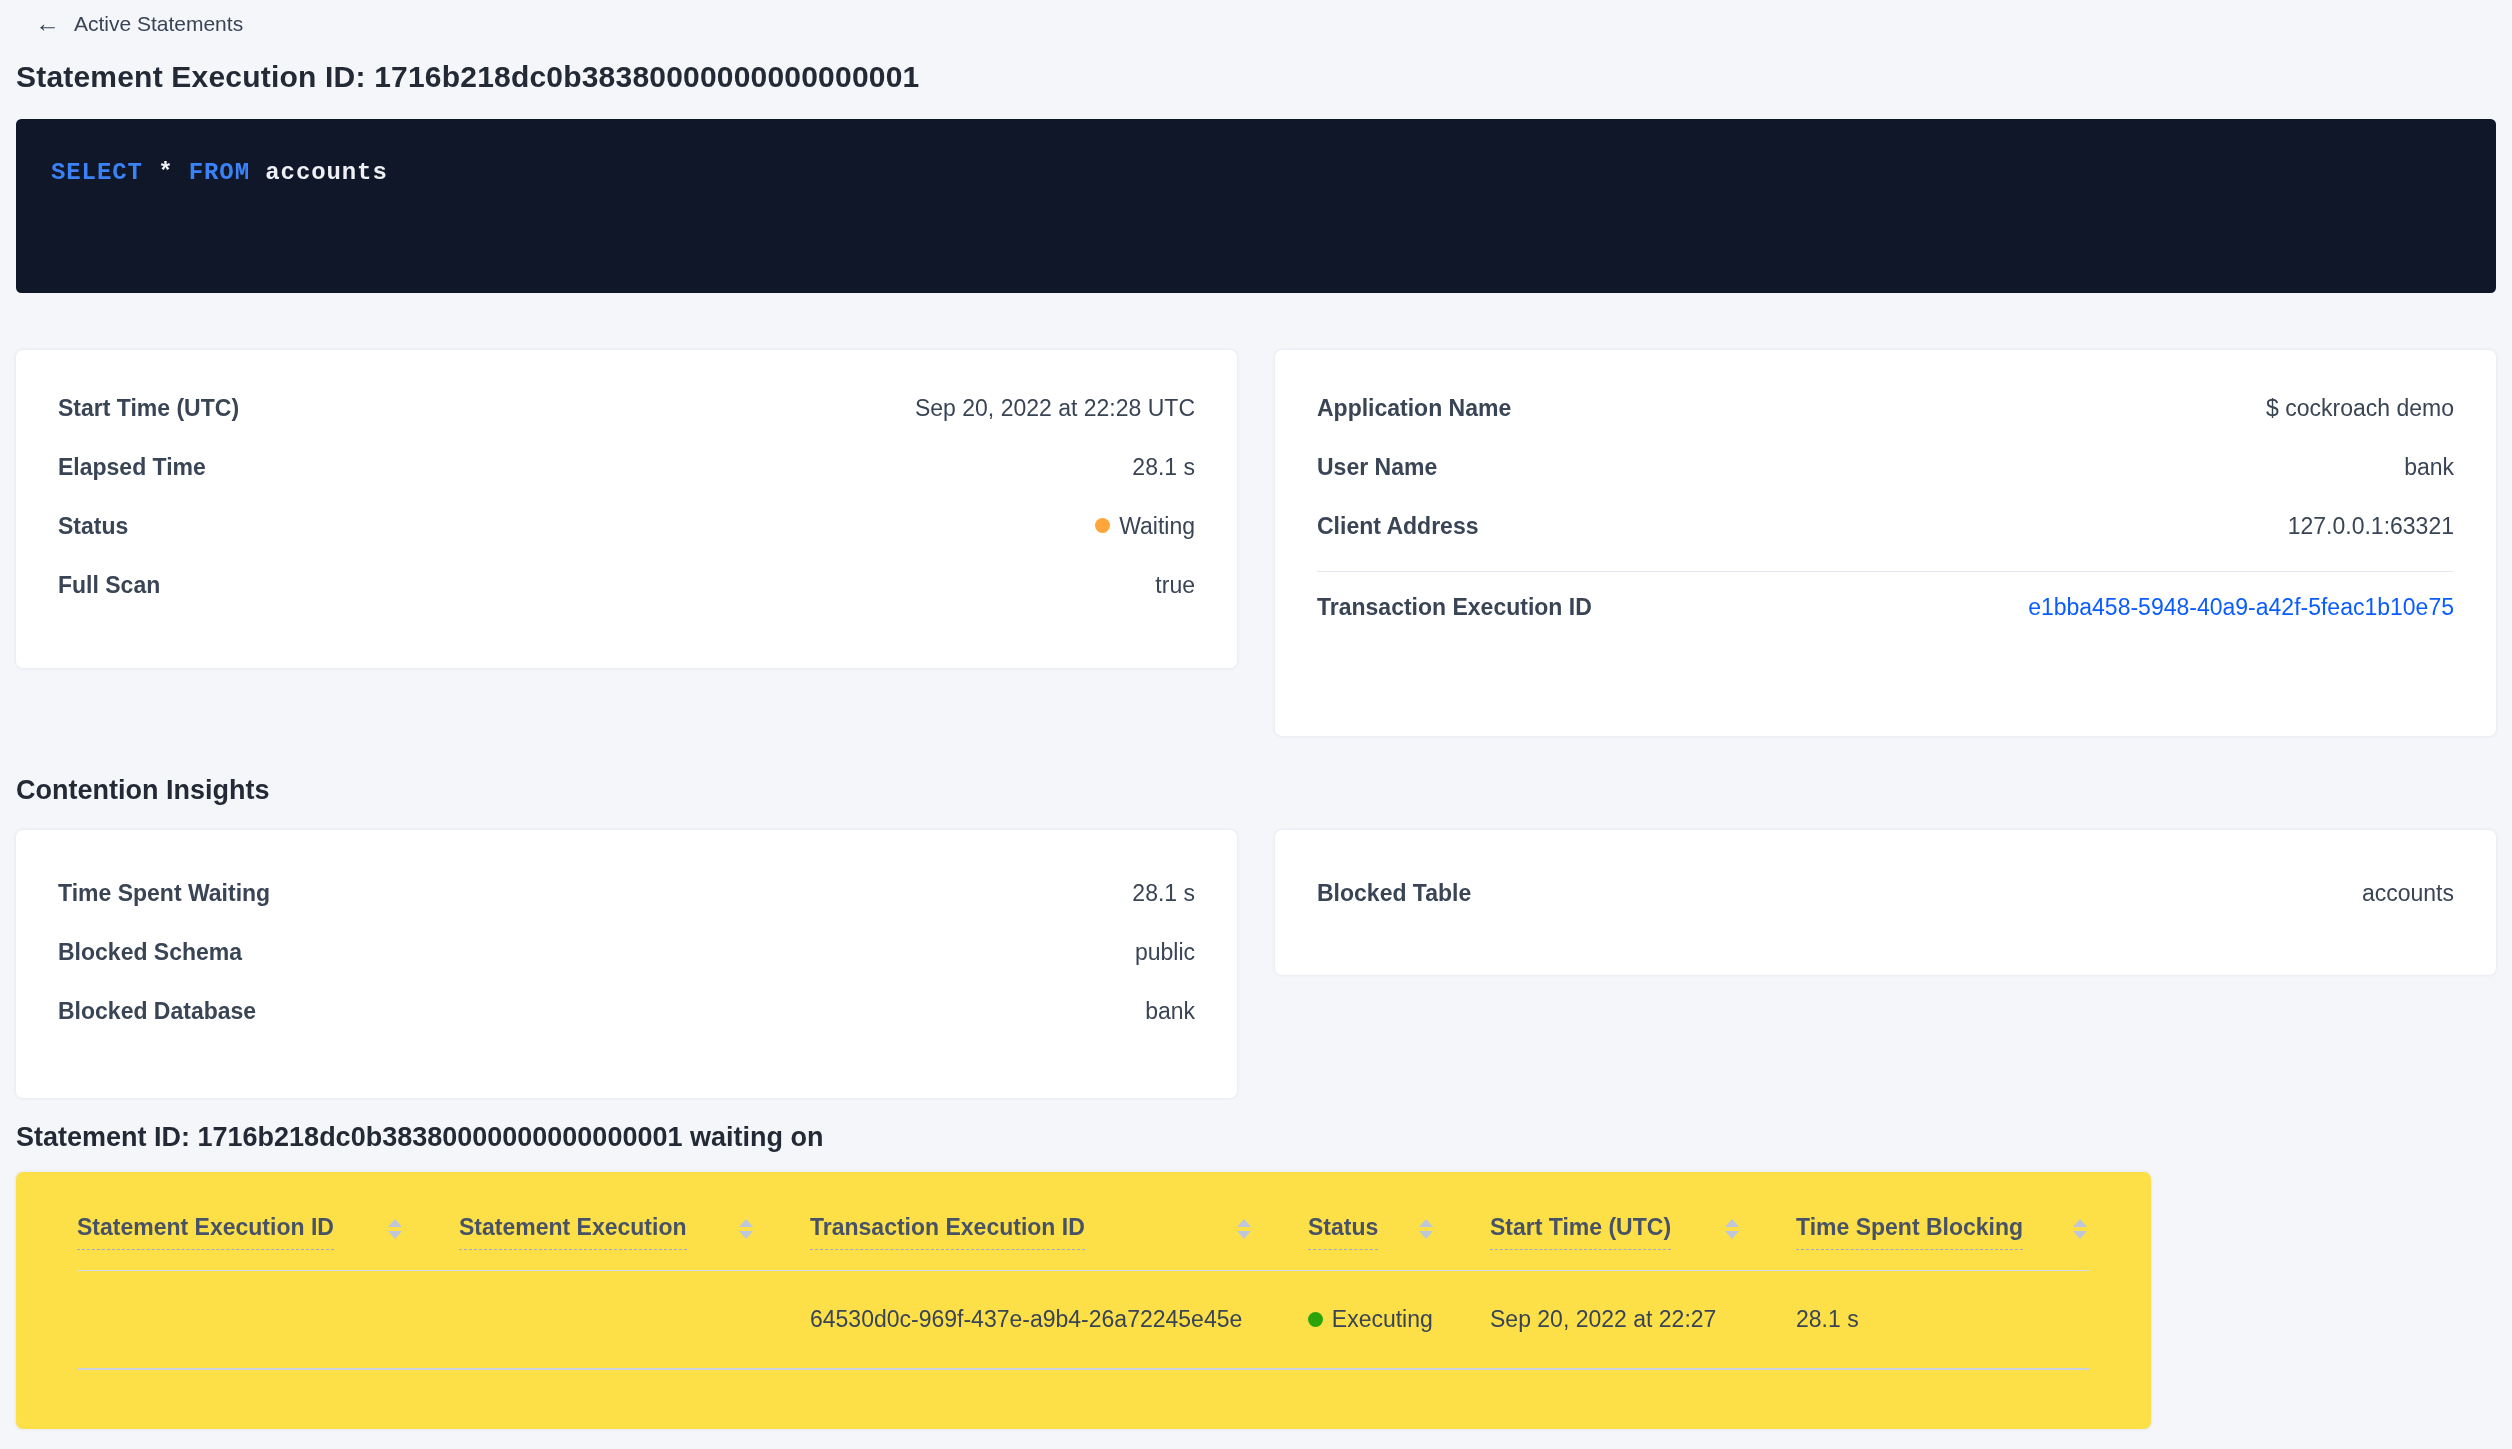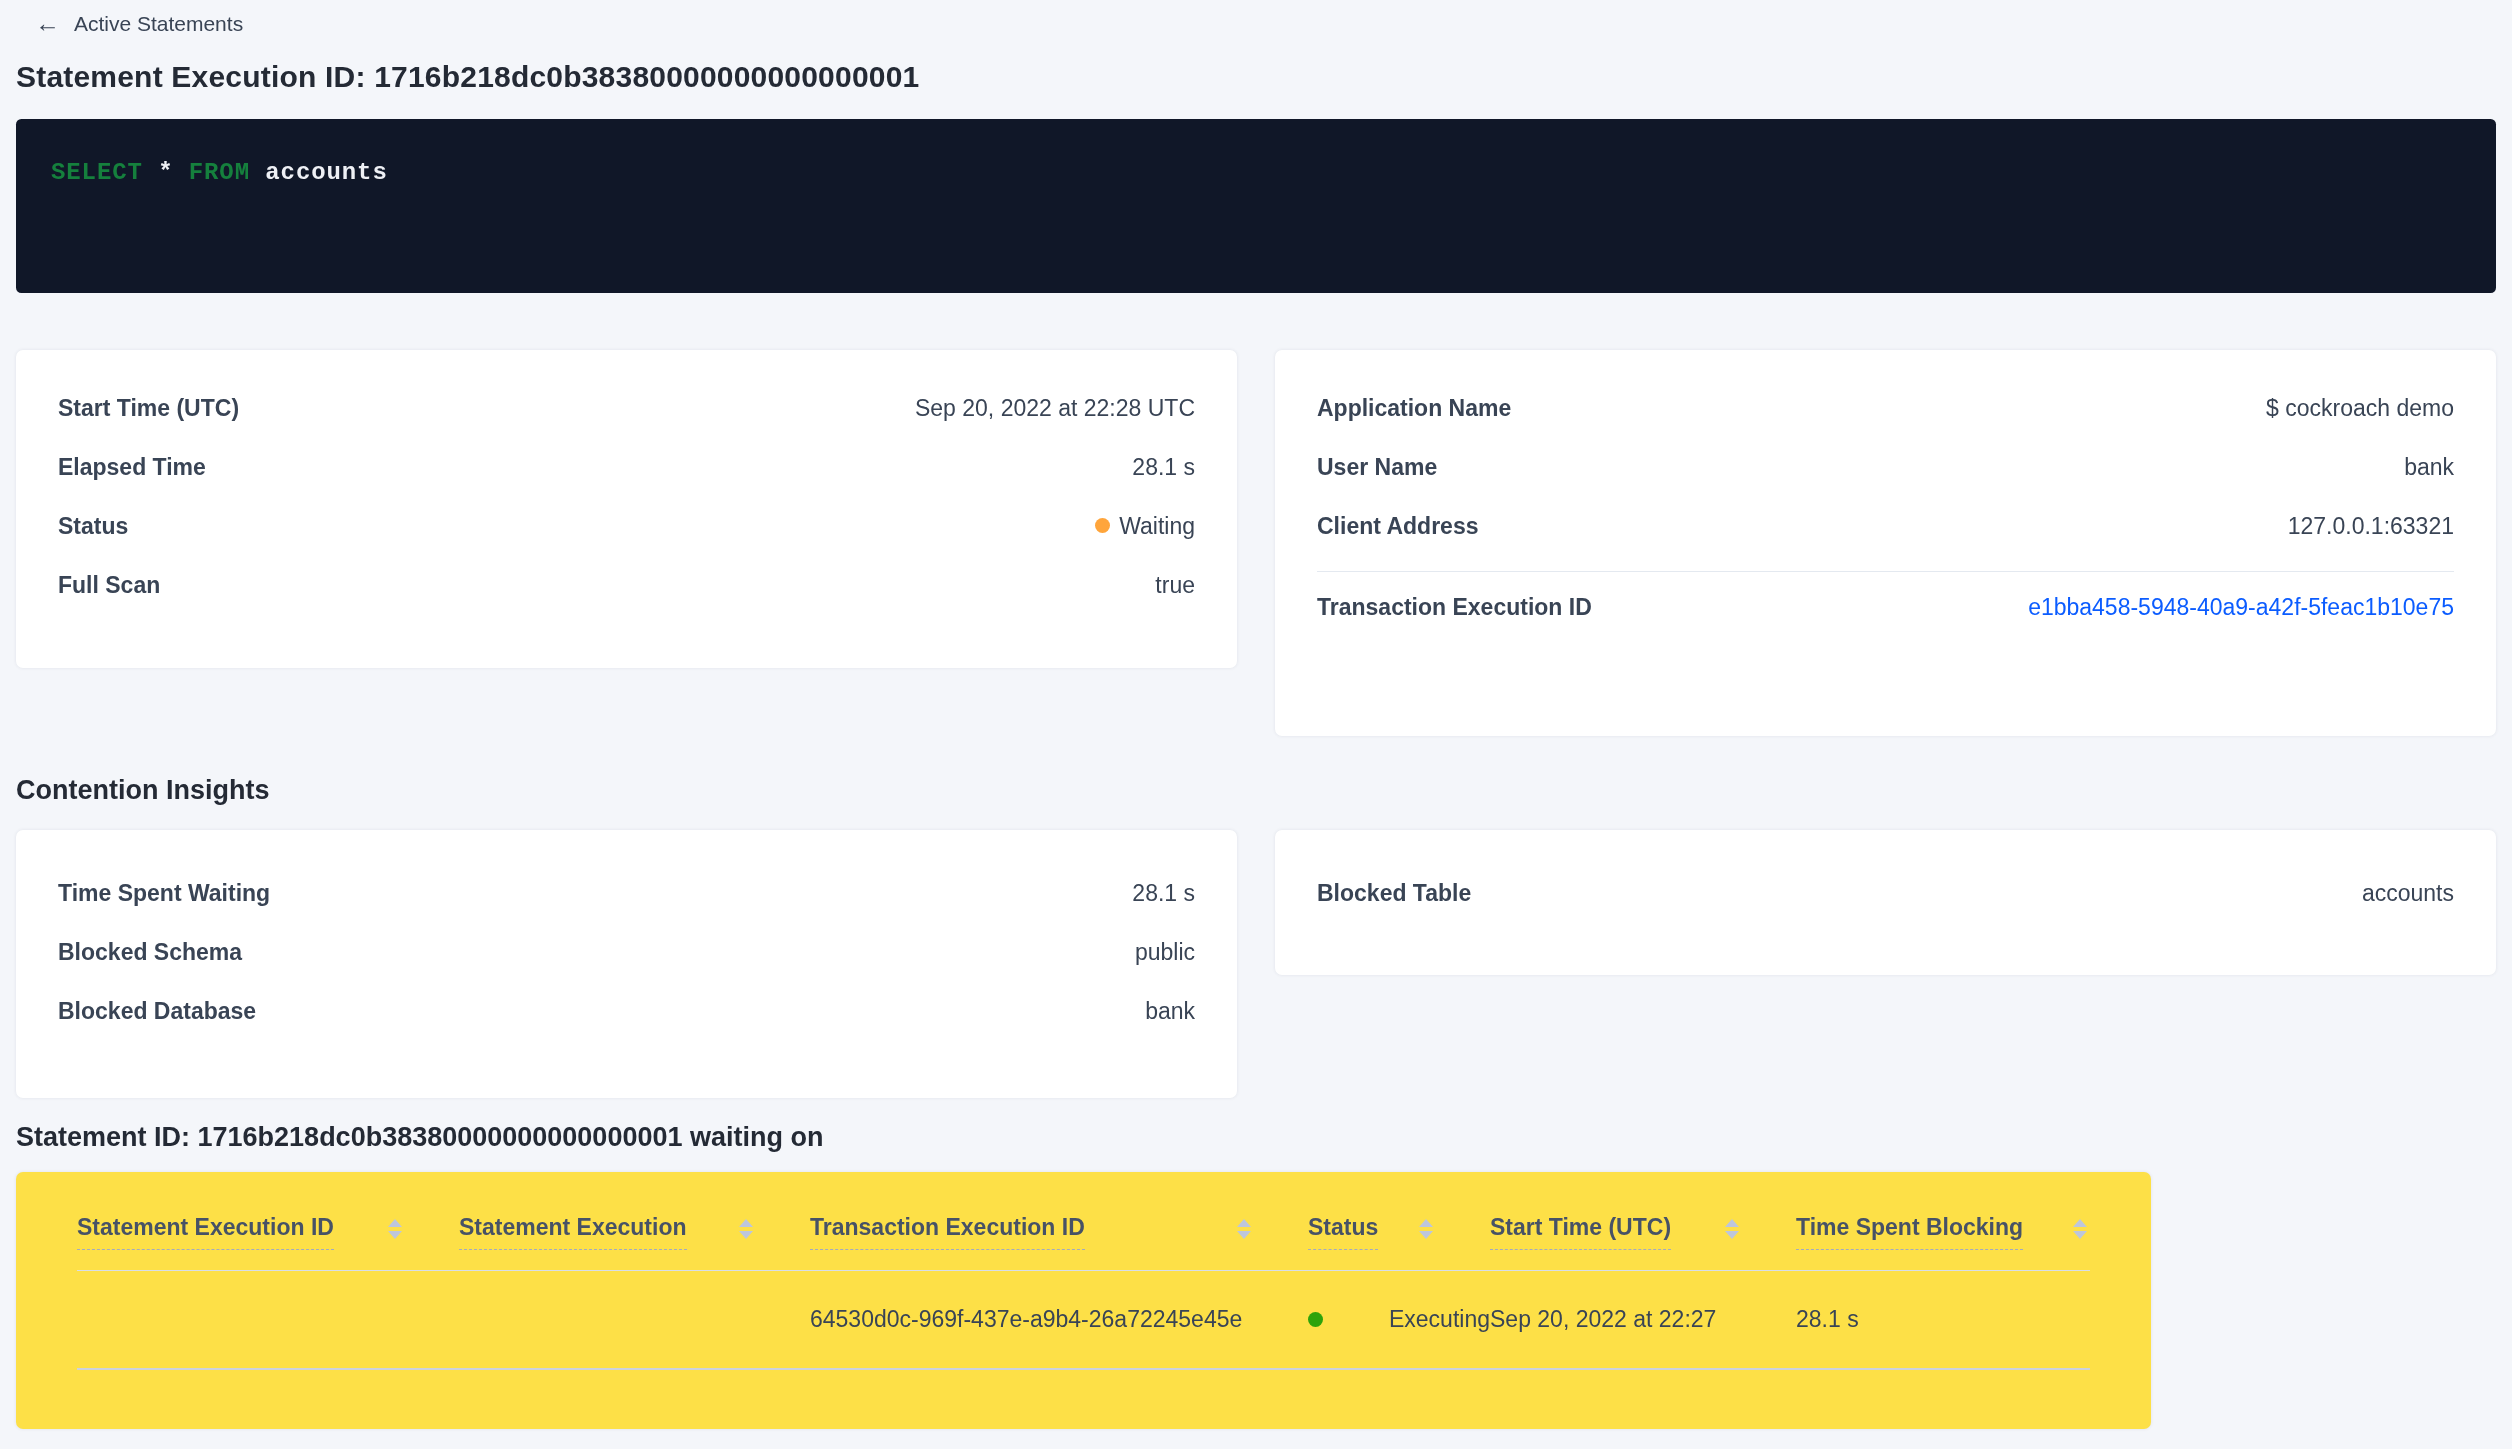--- a/index.html
+++ b/index.html
@@ -42,21 +42,21 @@
     height:174px;
     background:#101728;
     border-radius:5.3px;
     padding:40px 35px;
   }
   .sql-code {
     font-family:"Liberation Mono","DejaVu Sans Mono",monospace;
     font-size:24px; font-weight:700; line-height:28px; letter-spacing:0.9px;
     color:#eef0f5; white-space:pre;
   }
-  .sql-kw { color:#15803d; }
+  .sql-kw { color:#3b82f6; }
 
   
   .two-col { display:flex; gap:38px; align-items:flex-start; }
   .row1 { margin-top:57px; }
   .row2 { margin-top:24px; }
   .card {
     background:#ffffff;
     border-radius:7px;
     box-shadow:0 0 3.5px rgba(40,50,80,0.10);
     flex:1;
@@ -106,21 +106,21 @@
   }
   .sort-arrows { display:flex; flex-direction:column; align-items:center; margin-top:5.3px; cursor:pointer; }
   .tri-up { width:0; height:0; border-left:7px solid transparent; border-right:7px solid transparent; border-bottom:8.8px solid #bdc6db; margin-bottom:4.4px; }
   .tri-down { width:0; height:0; border-left:7px solid transparent; border-right:7px solid transparent; border-top:8.8px solid #bdc6db; }
   .waiting-table td {
     height:99px; vertical-align:middle;
     font-size:23px; color:#394455;
     border-bottom:2.6px solid #ccd2df;
     margin-left:35px;
   }
-  .td-status { display:flex; align-items:center; gap:8.8px;justify-content:space-between; }
+  .td-status { display:flex; align-items:center; gap:8.8px; }
 </style>
 </head>
 <body>
 
 <div class="page">
 
   <div class="back-row">
     <a class="back-link">
       <span class="back-arrow">←</span>
       <span>Active Statements</span>

